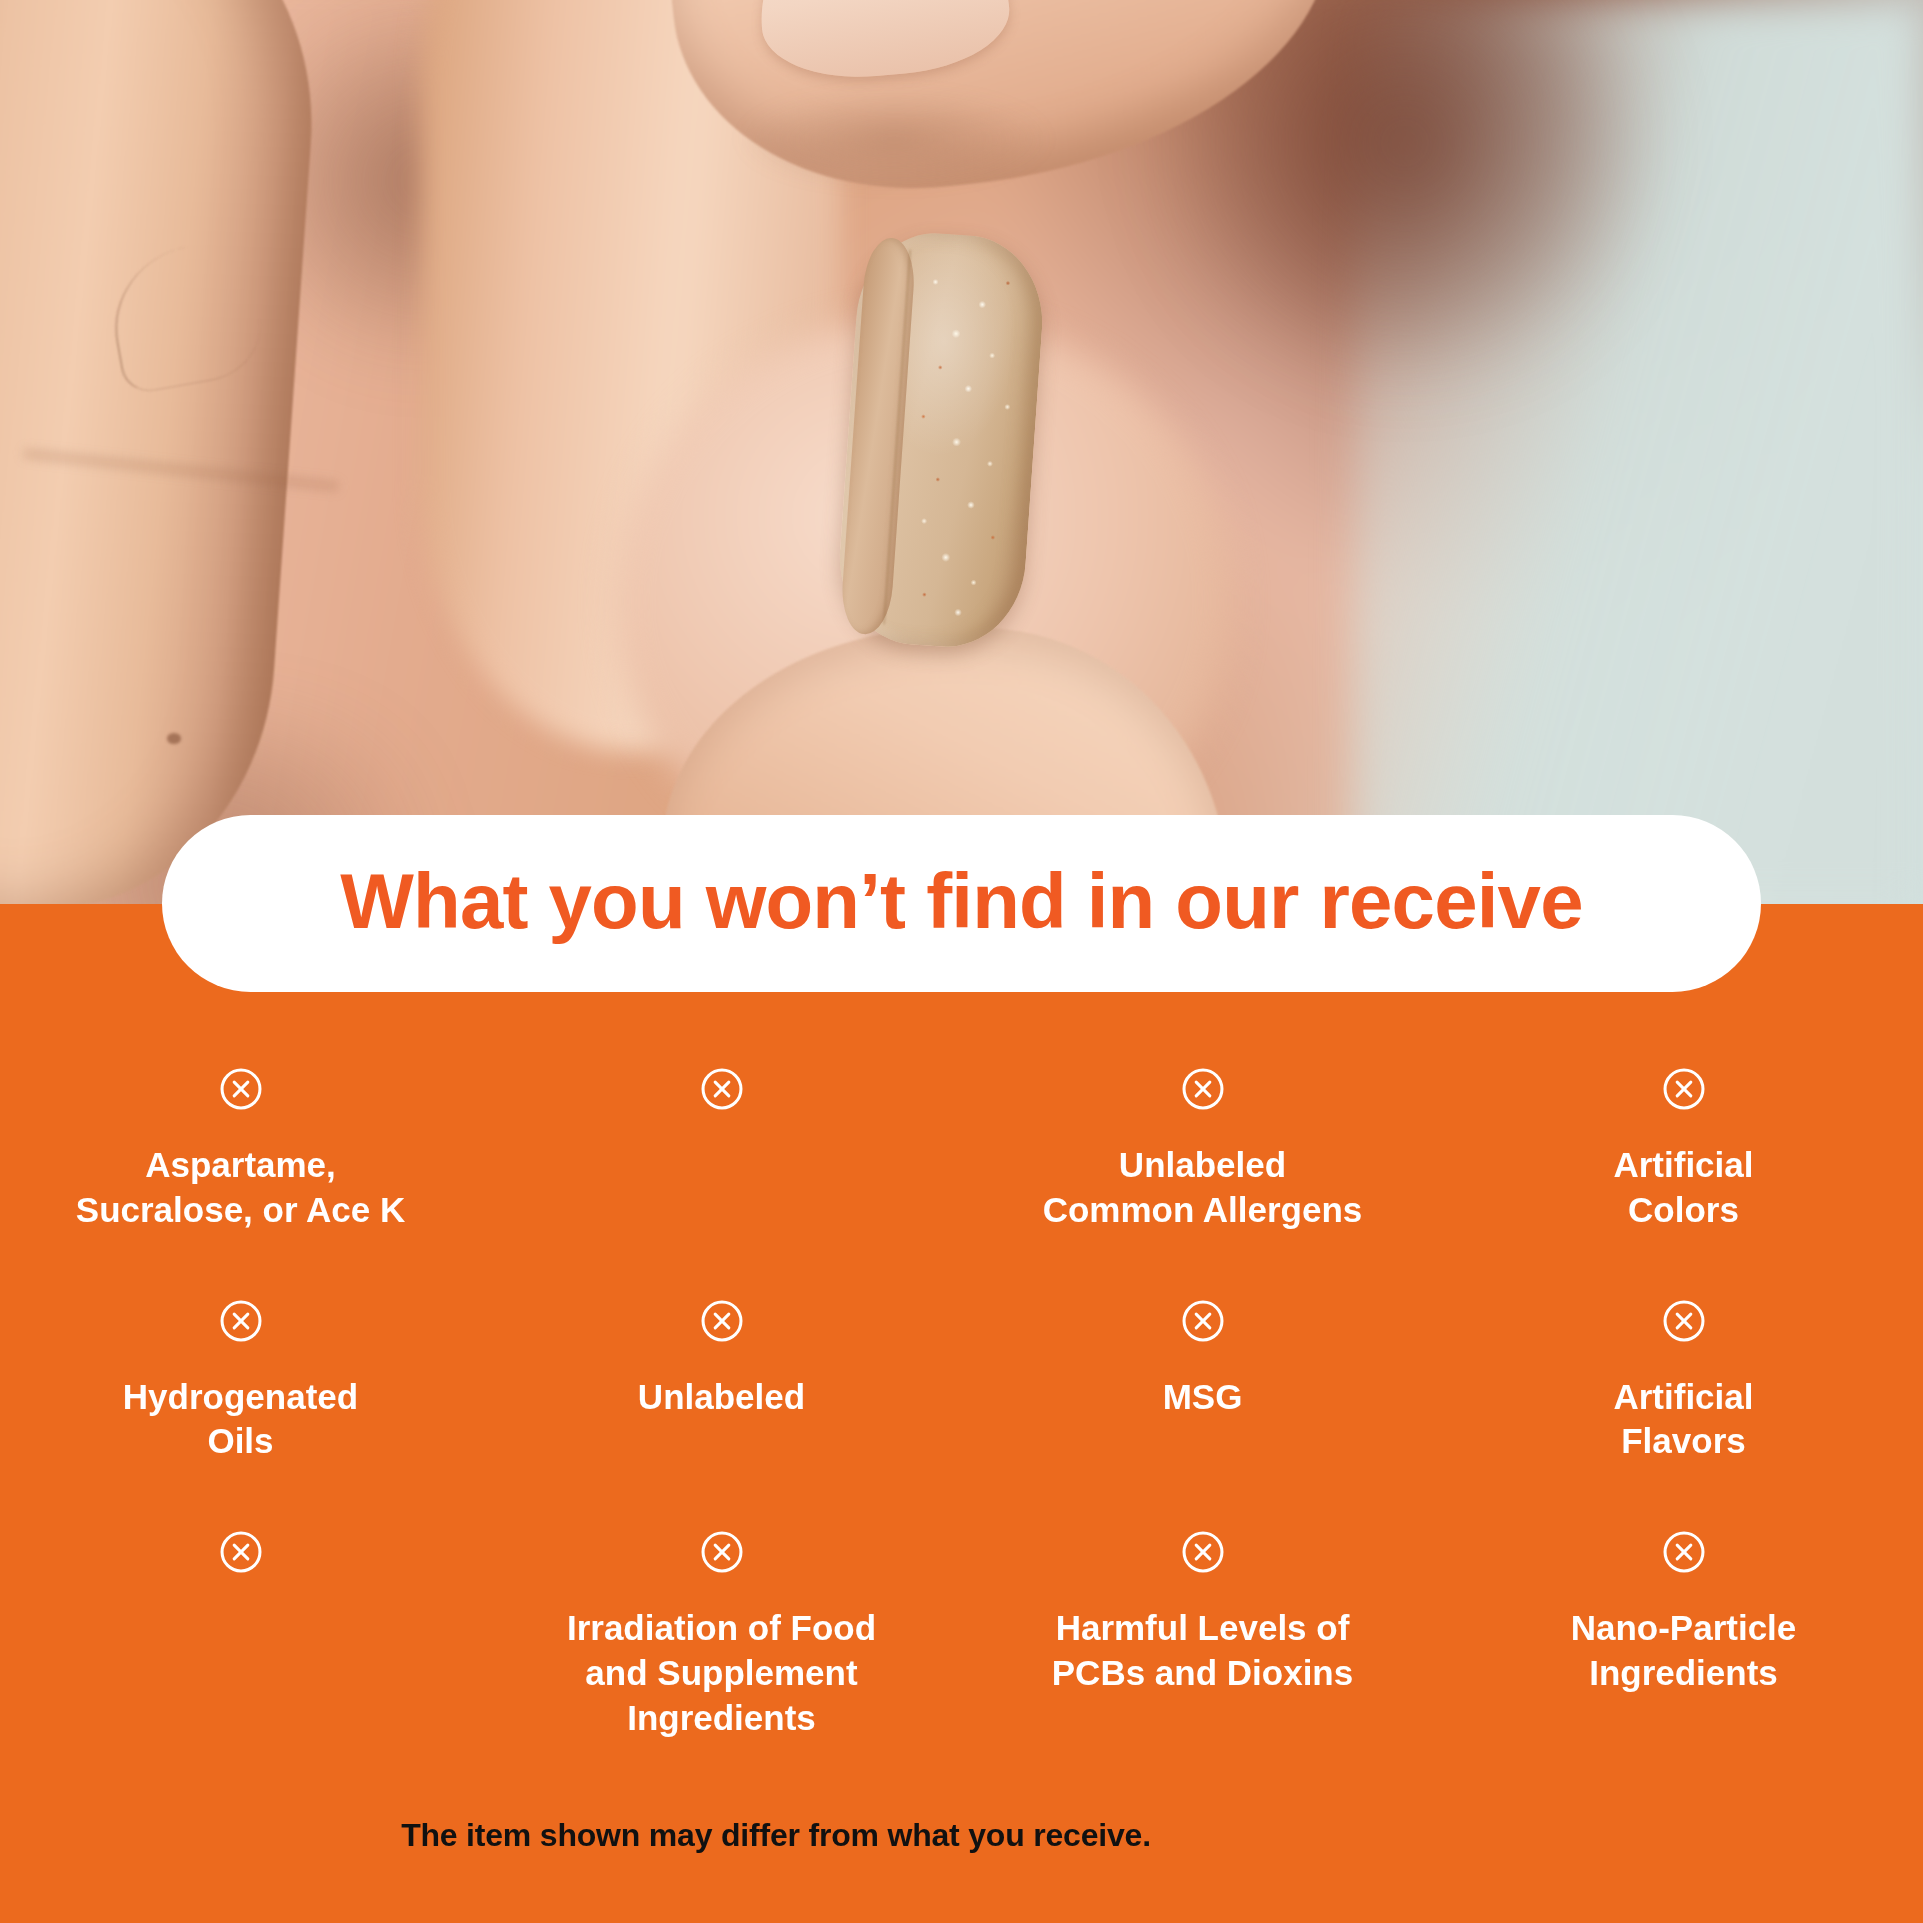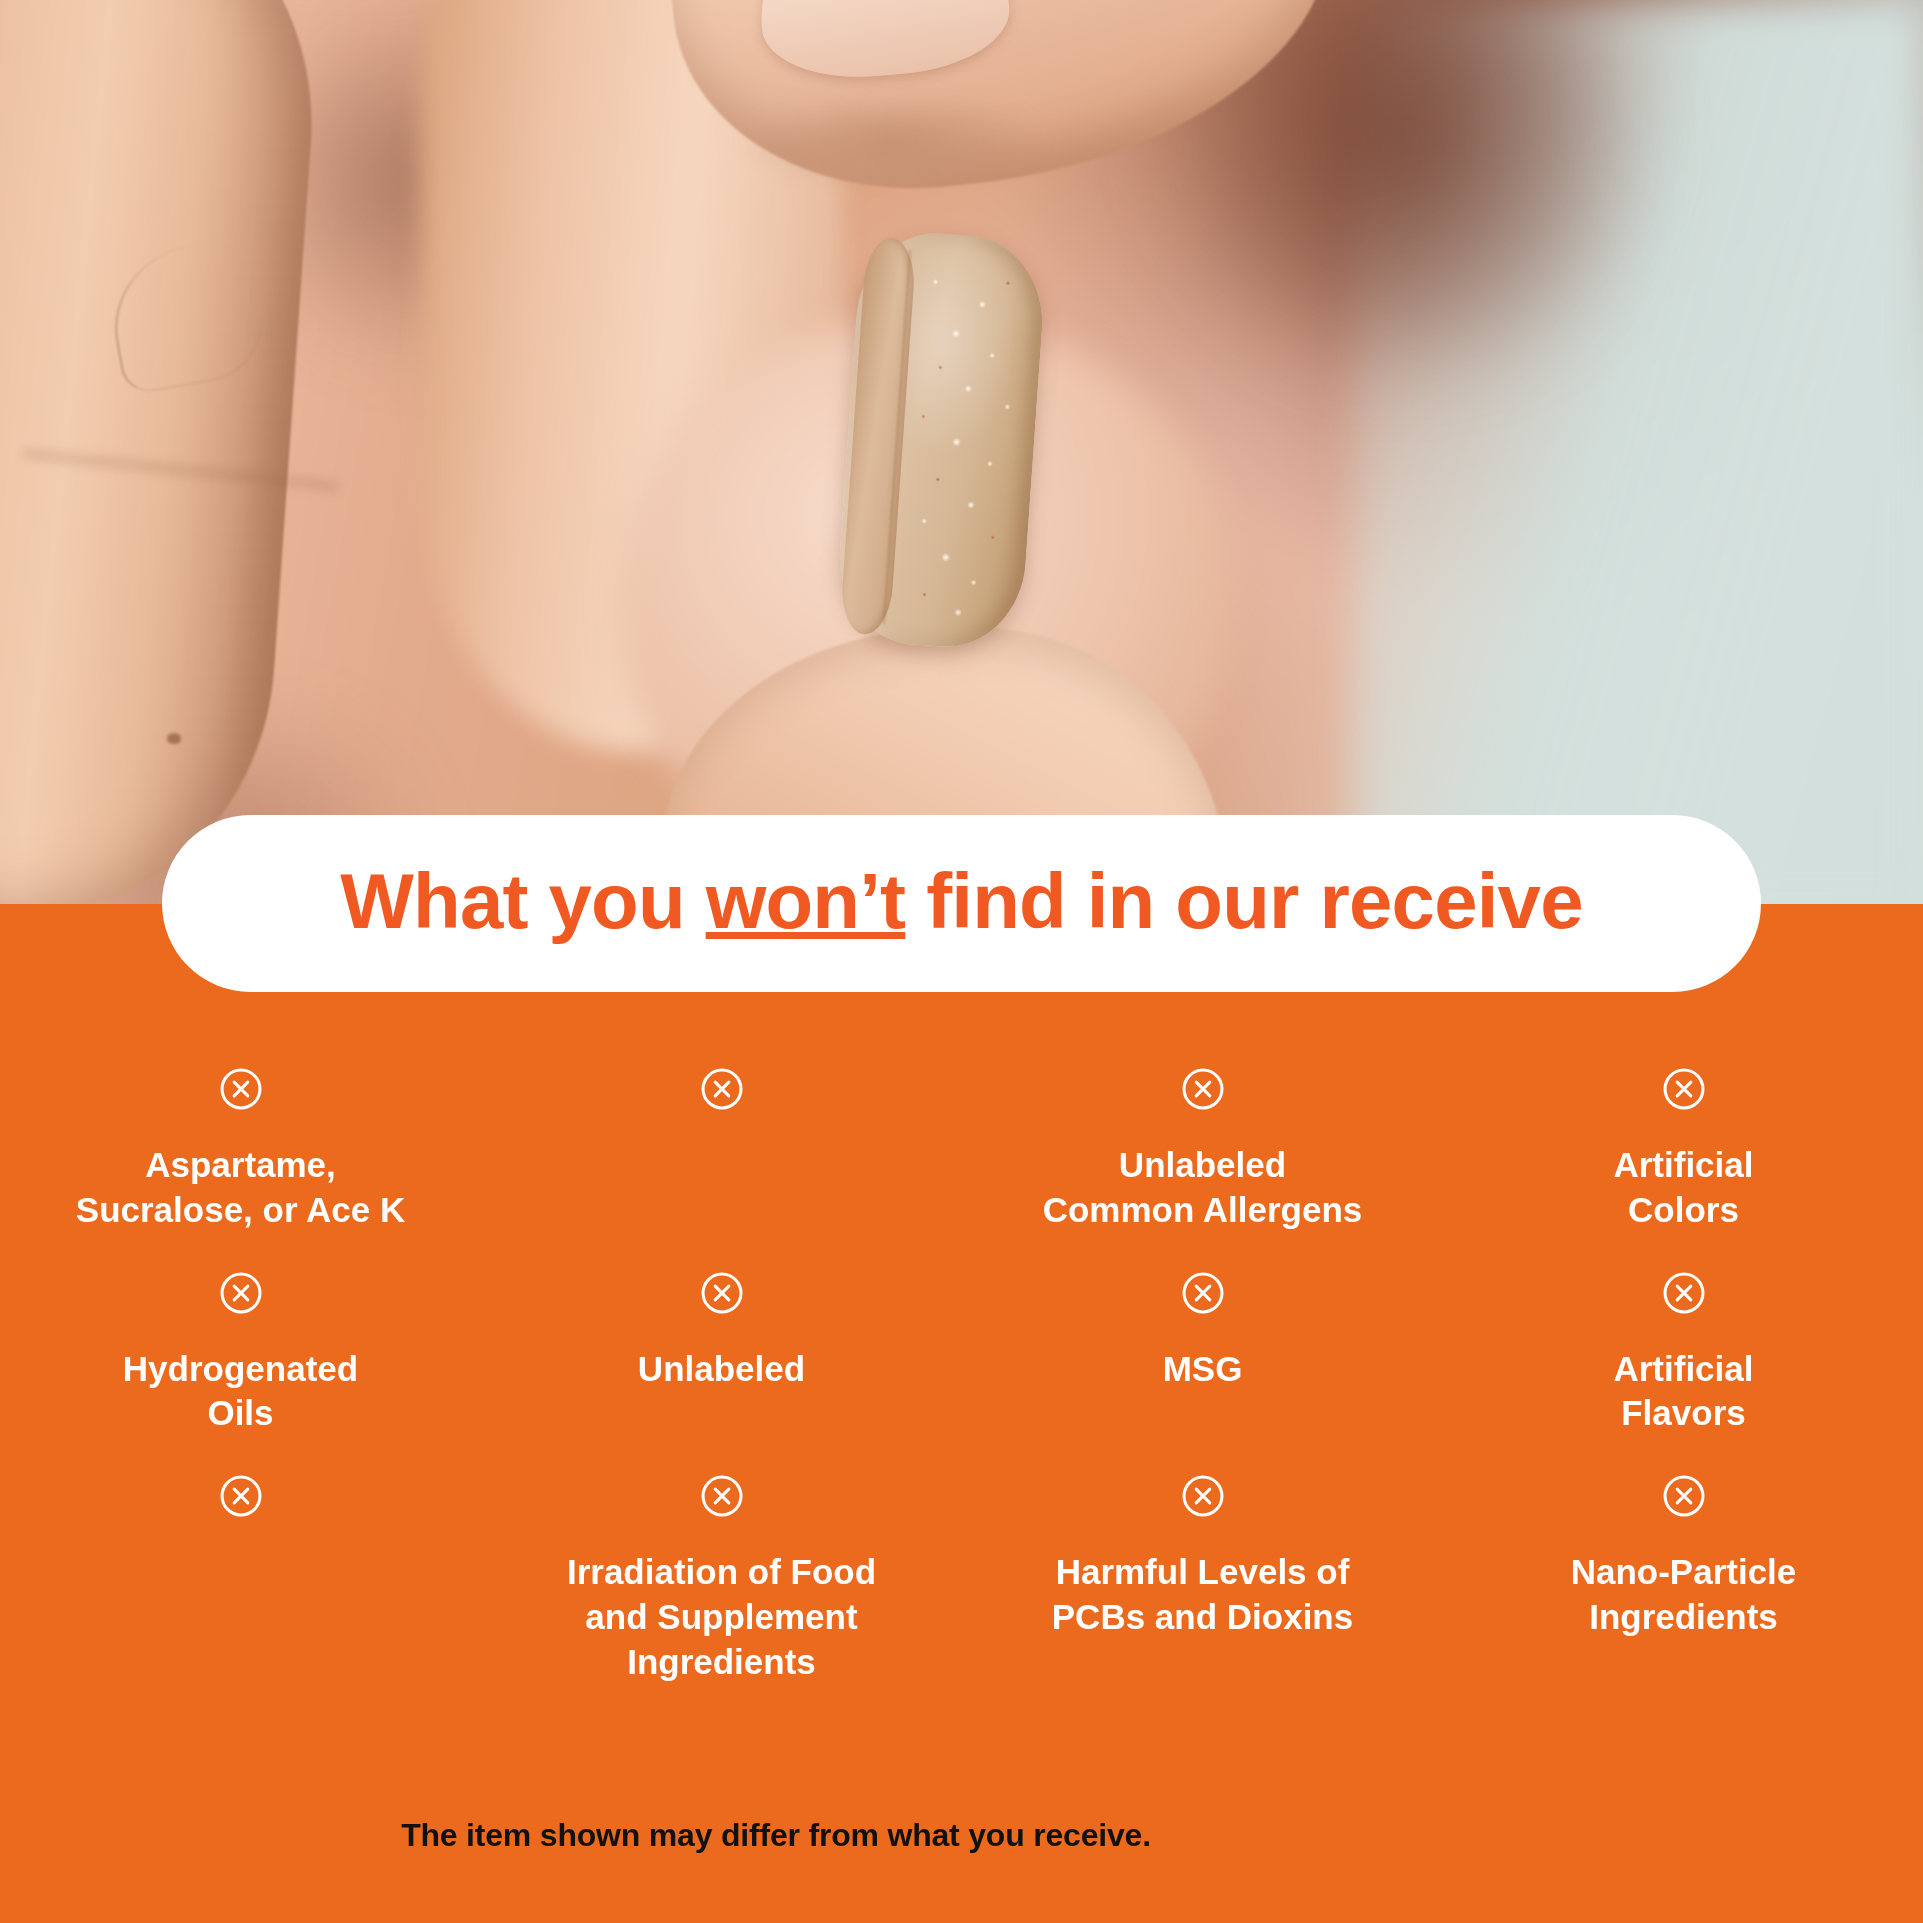--- a/index.html
+++ b/index.html
@@ -293,31 +293,31 @@
   }
   .headline {
     color: #F05A22;
     font-size: 78px;
     line-height: 1;
     font-weight: 700;
     letter-spacing: -0.8px;
     white-space: nowrap;
     transform: translateY(-3px);
   }
-  .headline .hl-strong { font-weight: 900; text-decoration: underline; }
+  .headline .hl-strong { font-weight: 900; }
   .headline .hl-reg { font-weight: 700; }
 
   
   .grid {
     position: absolute;
     left: 0; top: 1067px;
     width: 1924px;
     display: grid;
     grid-template-columns: repeat(4, 481px);
-    row-gap: 38px;
+    row-gap: 66px;
   }
   .cell {
     display: flex;
     flex-direction: column;
     align-items: center;
     padding: 0 19.5px;
     box-sizing: border-box;
   }
   .cell-icon {
     width: 44px; height: 44px;

